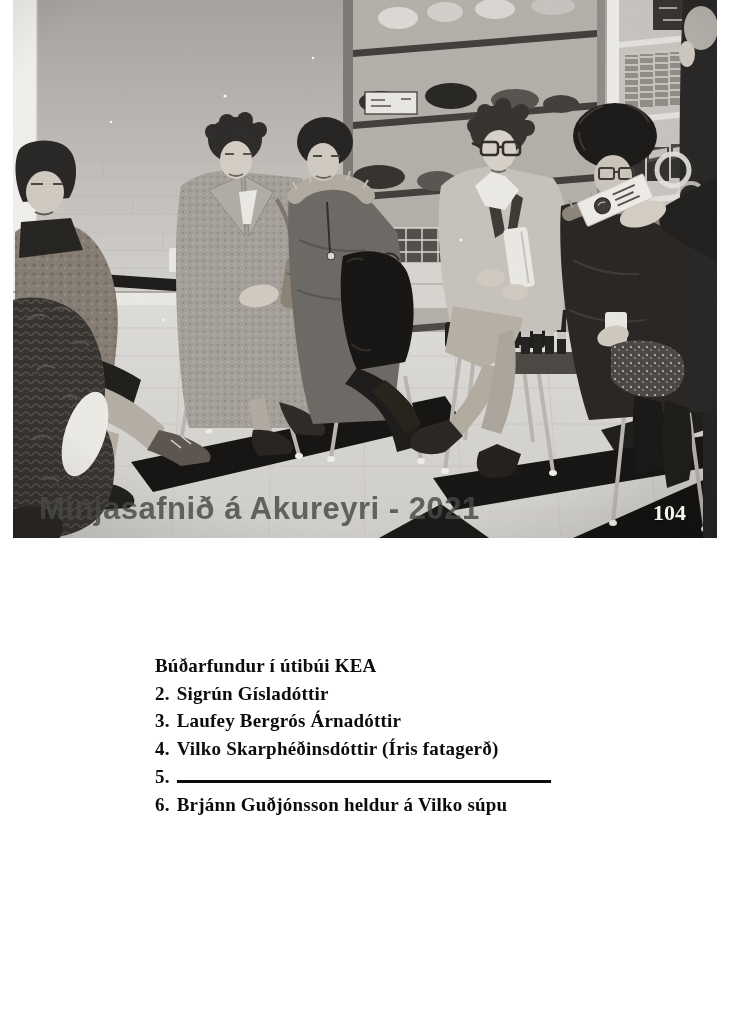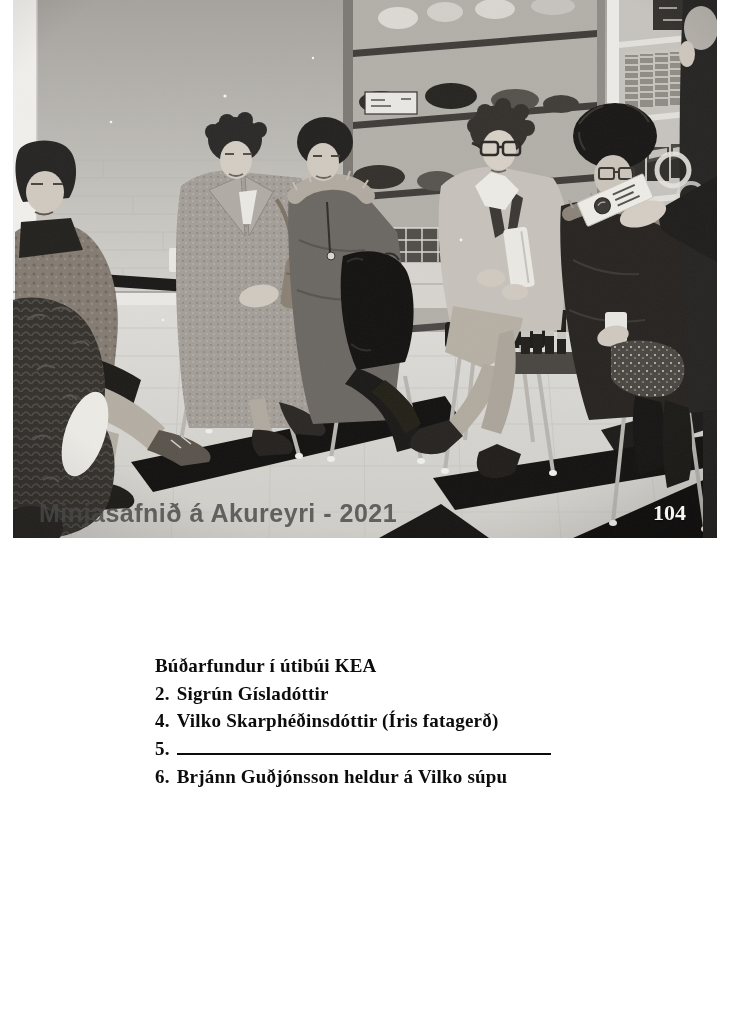--- a/index.html
+++ b/index.html
@@ -2,22 +2,22 @@
 <html><head>
 <meta charset="utf-8">
 <style>
   html,body{margin:0;padding:0;background:#ffffff;}
   .page{position:relative;width:729px;height:1024px;background:#ffffff;overflow:hidden;
         font-family:"Liberation Serif", serif;}
   .photo{position:absolute;left:13px;top:0;width:704px;height:538px;overflow:hidden;background:#c9c7c3;}
   .photo svg{display:block;width:704px;height:538px;}
   .watermark{position:absolute;left:26px;top:491px;
              font-family:"Liberation Sans", sans-serif;font-weight:bold;
-             font-size:25px;letter-spacing:0.5px;color:rgba(72,72,72,0.82);
-             white-space:nowrap;pointer-events:none;margin-top:8px;}
+             font-size:31px;letter-spacing:0.5px;color:rgba(72,72,72,0.82);
+             white-space:nowrap;pointer-events:none;}
   .pagenum{position:absolute;left:640px;top:500px;width:48px;
            font-family:"Liberation Serif", serif;font-weight:bold;font-size:22px;
            color:#f7f5f1;text-shadow:0 1px 2px rgba(0,0,0,0.45);pointer-events:none;}
   .caption{position:absolute;left:155px;top:652px;
            font-family:"Liberation Serif", serif;font-weight:bold;
            font-size:19px;line-height:27.7px;color:#0c0c0c;letter-spacing:0.2px;}
   .cap-row{white-space:nowrap;}
   .cap-num{margin-right:7px;}
   .cap-blank{display:inline-block;width:374px;height:2.5px;background:#0c0c0c;
              vertical-align:baseline;}
@@ -369,20 +369,23 @@
     <div class="watermark">Minjasafnið á Akureyri - 2021</div>
     <div class="pagenum">104</div>
   </div>
 
   <div class="caption">
     <div class="cap-row">Búðarfundur í útibúi KEA</div>
     <div class="cap-row">
       <span class="cap-num">2.</span><span>Sigrún Gísladóttir</span>
     </div>
     <div class="cap-row">
+      <span class="cap-num">3.</span><span>Laufey Bergrós Árnadóttir</span>
+    </div>
+    <div class="cap-row">
       <span class="cap-num">4.</span><span>Vilko Skarphéðinsdóttir (Íris fatagerð)</span>
     </div>
     <div class="cap-row">
       <span class="cap-num">5.</span><span class="cap-blank"></span>
     </div>
     <div class="cap-row">
       <span class="cap-num">6.</span><span>Brjánn Guðjónsson heldur á Vilko súpu</span>
     </div>
   </div>
 

